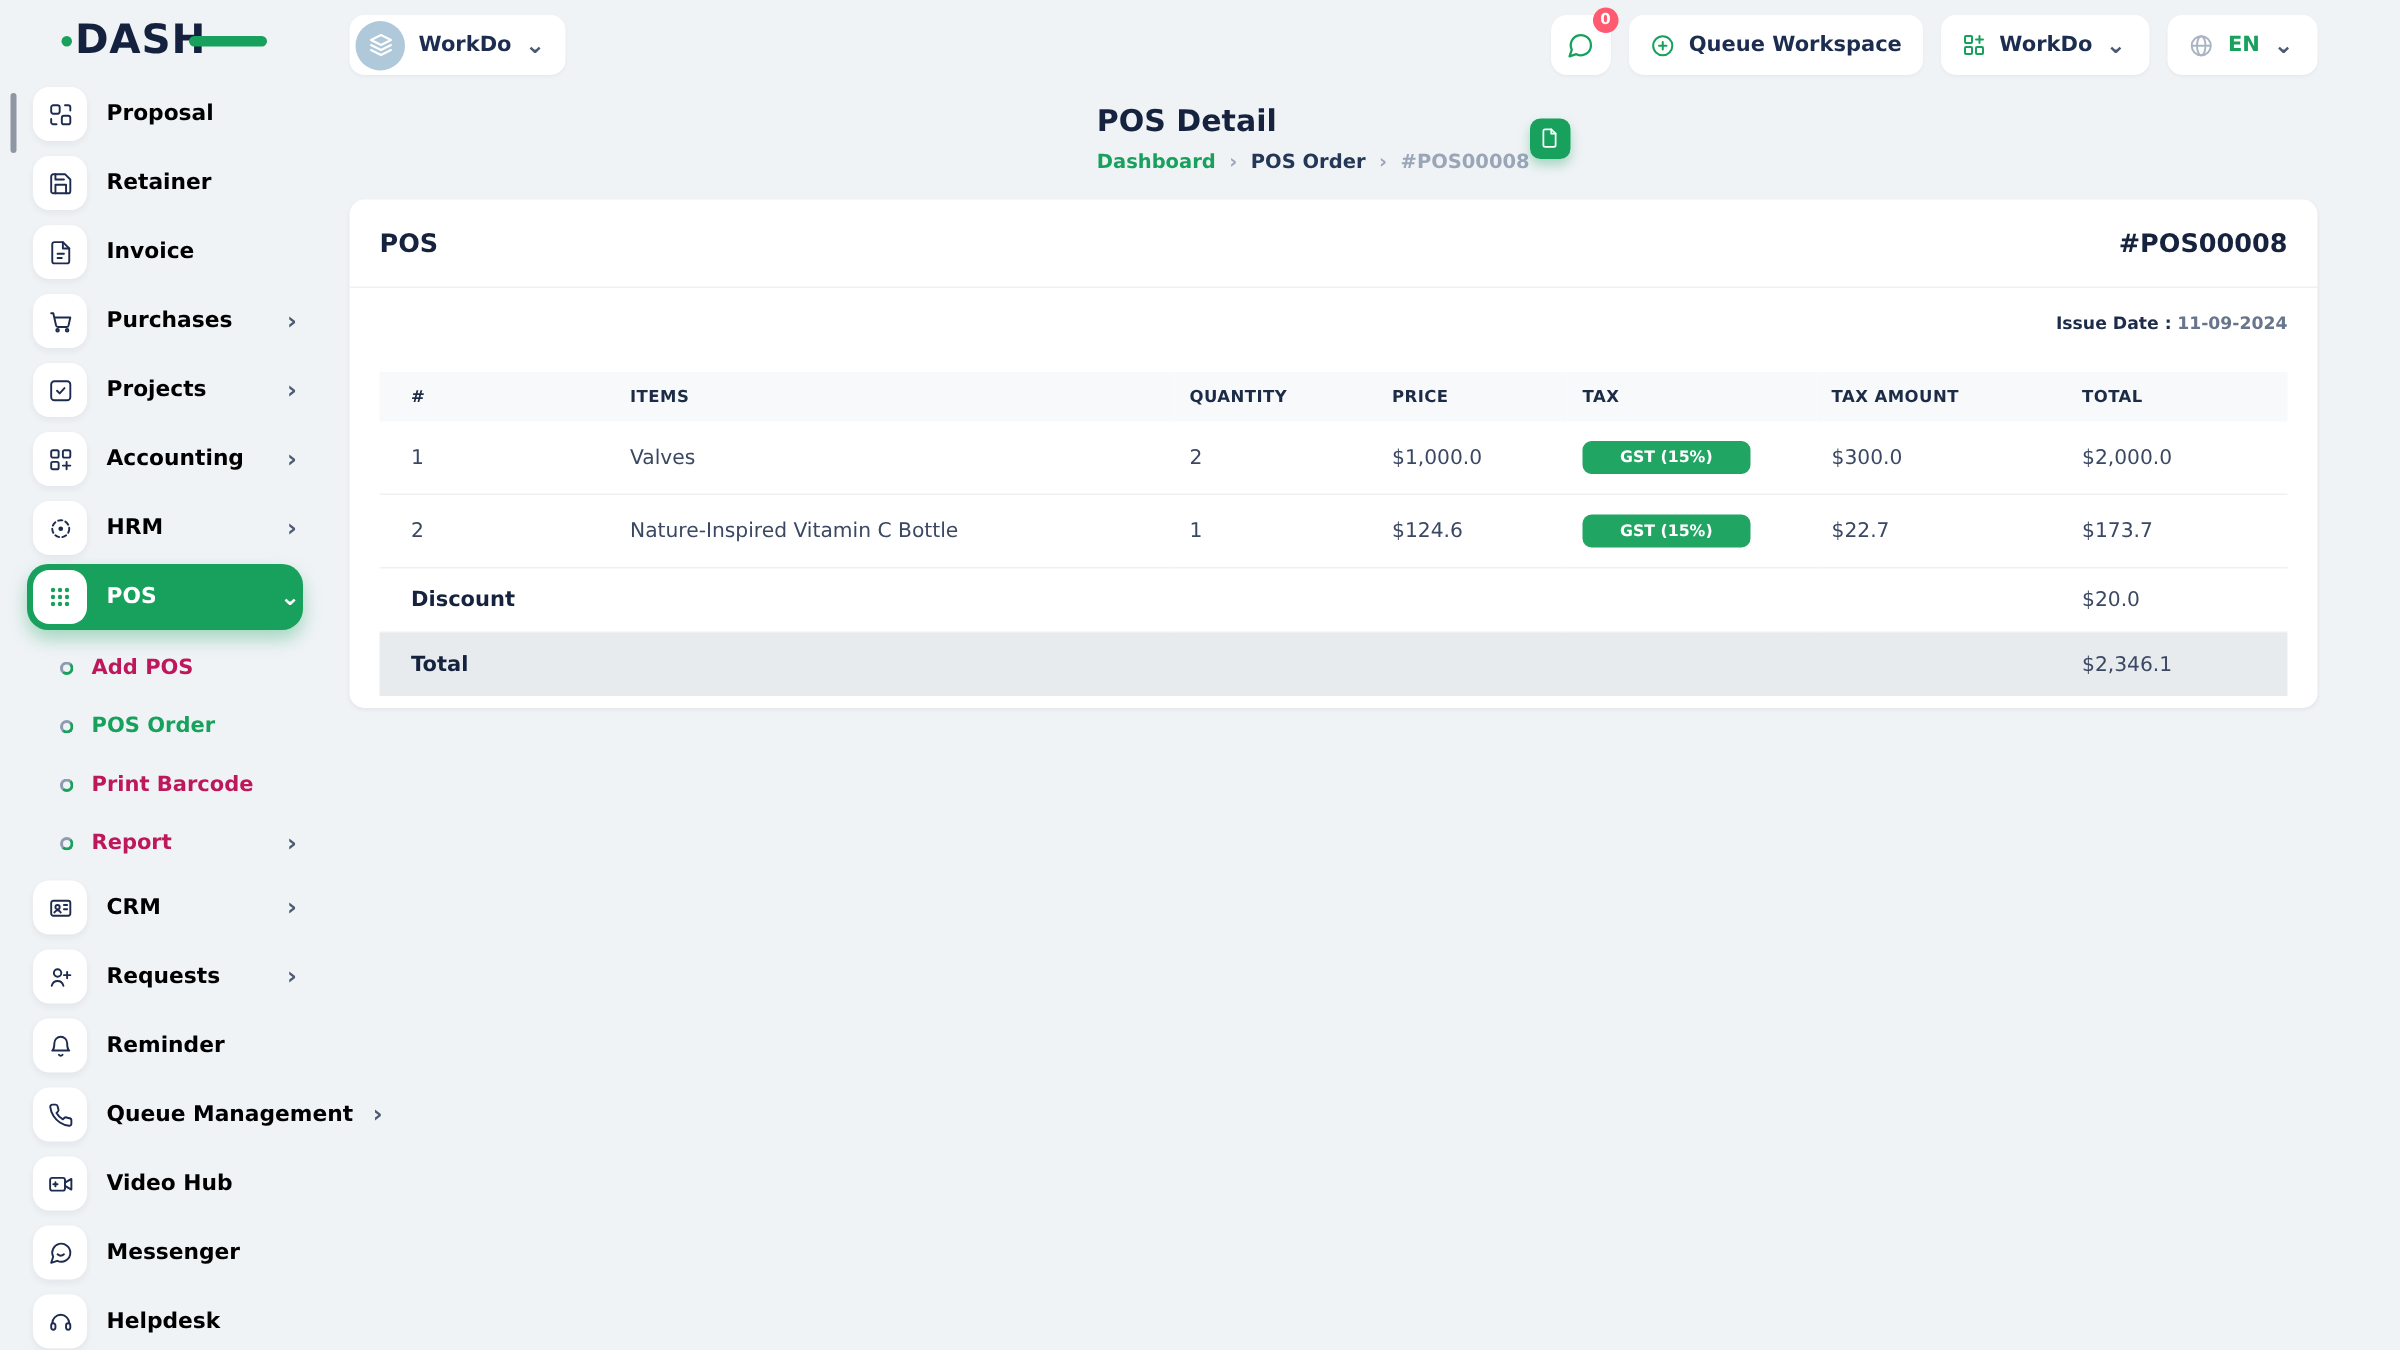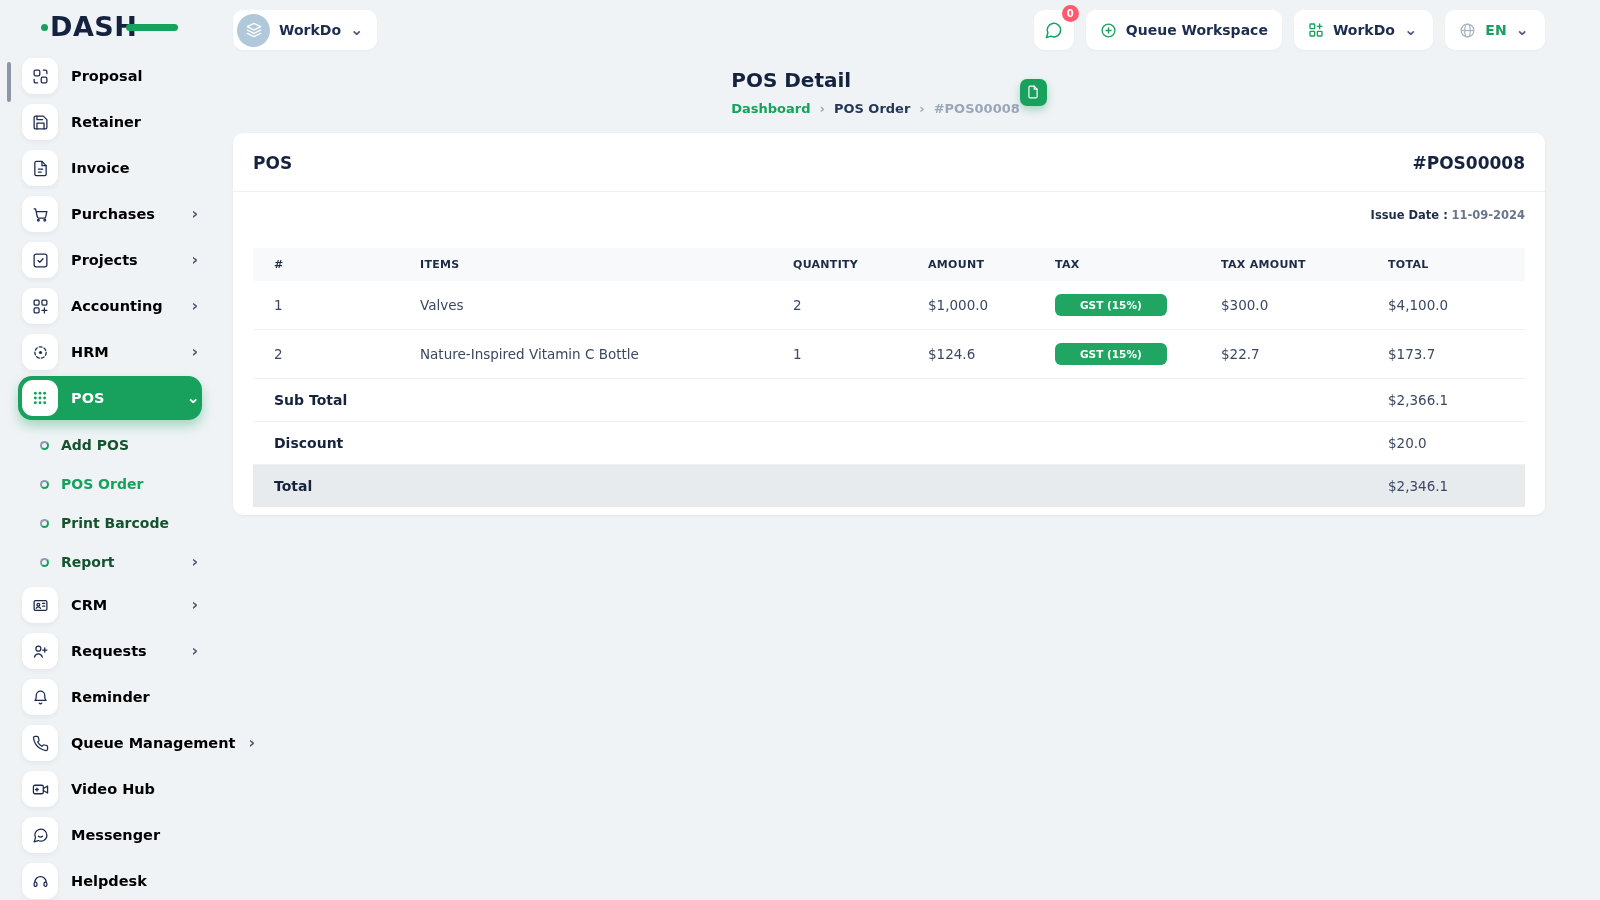--- a/index.html
+++ b/index.html
@@ -22,21 +22,21 @@
   .menu-item { display:flex; align-items:center; gap:13px; height:40px; margin-bottom:6px; cursor:pointer; }
   .icon-box { width:36px; height:36px; background:#fff; border-radius:11px; display:flex; align-items:center; justify-content:center; box-shadow:0 2px 5px rgba(16,24,40,.06); flex:0 0 36px; }
   .menu-label { font-size:14.5px; font-weight:600; color:#000000; flex:1; white-space:nowrap; }
   .chev { color:#4d5a73; font-size:16px; line-height:1; margin-right:2px; font-weight:600; }
   .menu-item.active { background:#17a15c; border-radius:14px; height:44px; margin:-2px -2px 8px -4px; padding-left:4px; box-shadow:0 6px 12px rgba(23,161,92,.35); }
   .menu-item.active .menu-label, .menu-item.active .chev { color:#fff; }
   .menu-item.active .icon-box { box-shadow:none; }
   .submenu { padding-left:12px; margin:2px 0 6px; }
   .submenu-item { display:flex; align-items:center; gap:12px; height:34px; margin-bottom:5px; cursor:pointer; }
   .bullet { width:9px; height:9px; border-radius:50%; border:2px solid #8e9bb0; border-right-color:#17a15c; border-bottom-color:#17a15c; flex:0 0 9px; margin-left:6px; }
-  .submenu-label { font-size:14px; font-weight:600; color:#14532d; flex:1; }
+  .submenu-label { font-size:14px; font-weight:600; color:#be185d; flex:1; }
   .submenu-item.active .submenu-label { color:#17a15c; }
 
   
   .main { position:absolute; left:210px; right:0; top:0; padding:8px 55px 0 23px; }
   .topbar { display:flex; justify-content:space-between; align-items:center; height:44px; }
   .pill { background:#fff; border-radius:10px; display:flex; align-items:center; gap:9px; height:40px; padding:0 14px; box-shadow:0 1px 2px rgba(16,24,40,.04); cursor:pointer; font-size:14px; font-weight:700; color:#1c2d50; }
   .ws-pill { padding:0 12px 0 4px; }
   .avatar { width:33px; height:33px; border-radius:50%; background:#afc9da; display:flex; align-items:center; justify-content:center; }
   .topbar-right { display:flex; align-items:center; gap:12px; }
   .icon-btn { position:relative; width:40px; height:40px; background:#fff; border-radius:11px; display:flex; align-items:center; justify-content:center; box-shadow:0 1px 2px rgba(16,24,40,.04); cursor:pointer; }
@@ -367,48 +367,44 @@
           <col style="width:127px">
           <col style="width:166px">
           <col style="width:167px">
           <col>
         </colgroup>
       <thead>
         <tr>
           <th>#</th>
           <th>ITEMS</th>
           <th>QUANTITY</th>
-          <th>AMOUNT</th>
+          <th>PRICE</th>
           <th>TAX</th>
           <th>TAX AMOUNT</th>
           <th>TOTAL</th>
         </tr>
       </thead>
       <tbody>
         <tr>
           <td>1</td>
           <td>Valves</td>
           <td>2</td>
           <td>$1,000.0</td>
           <td><span class="badge">GST (15%)</span></td>
           <td>$300.0</td>
-          <td>$4,100.0</td>
+          <td>$2,000.0</td>
         </tr>
         <tr>
           <td>2</td>
           <td>Nature-Inspired Vitamin C Bottle</td>
           <td>1</td>
           <td>$124.6</td>
           <td><span class="badge">GST (15%)</span></td>
           <td>$22.7</td>
           <td>$173.7</td>
-        </tr>
-        <tr>
-          <td class="s-label" colspan="6">Sub Total</td>
-          <td>$2,366.1</td>
         </tr>
         <tr>
           <td class="s-label" colspan="6">Discount</td>
           <td>$20.0</td>
         </tr>
         <tr class="total-row">
           <td class="s-label" colspan="6">Total</td>
           <td>$2,346.1</td>
         </tr>
       </tbody>

